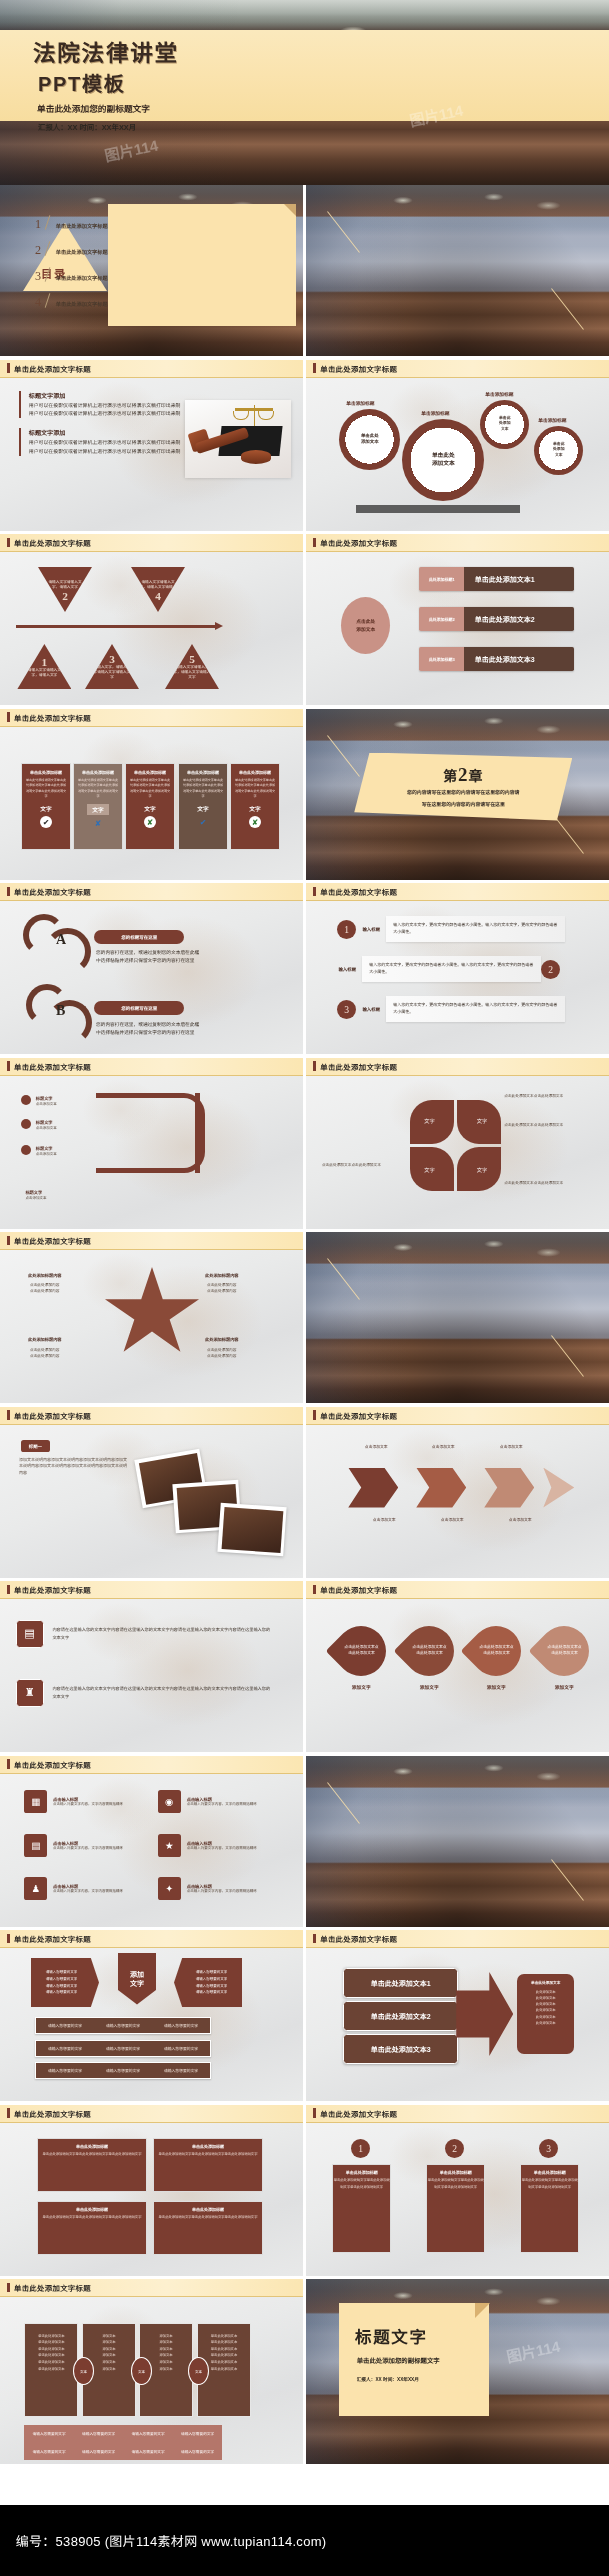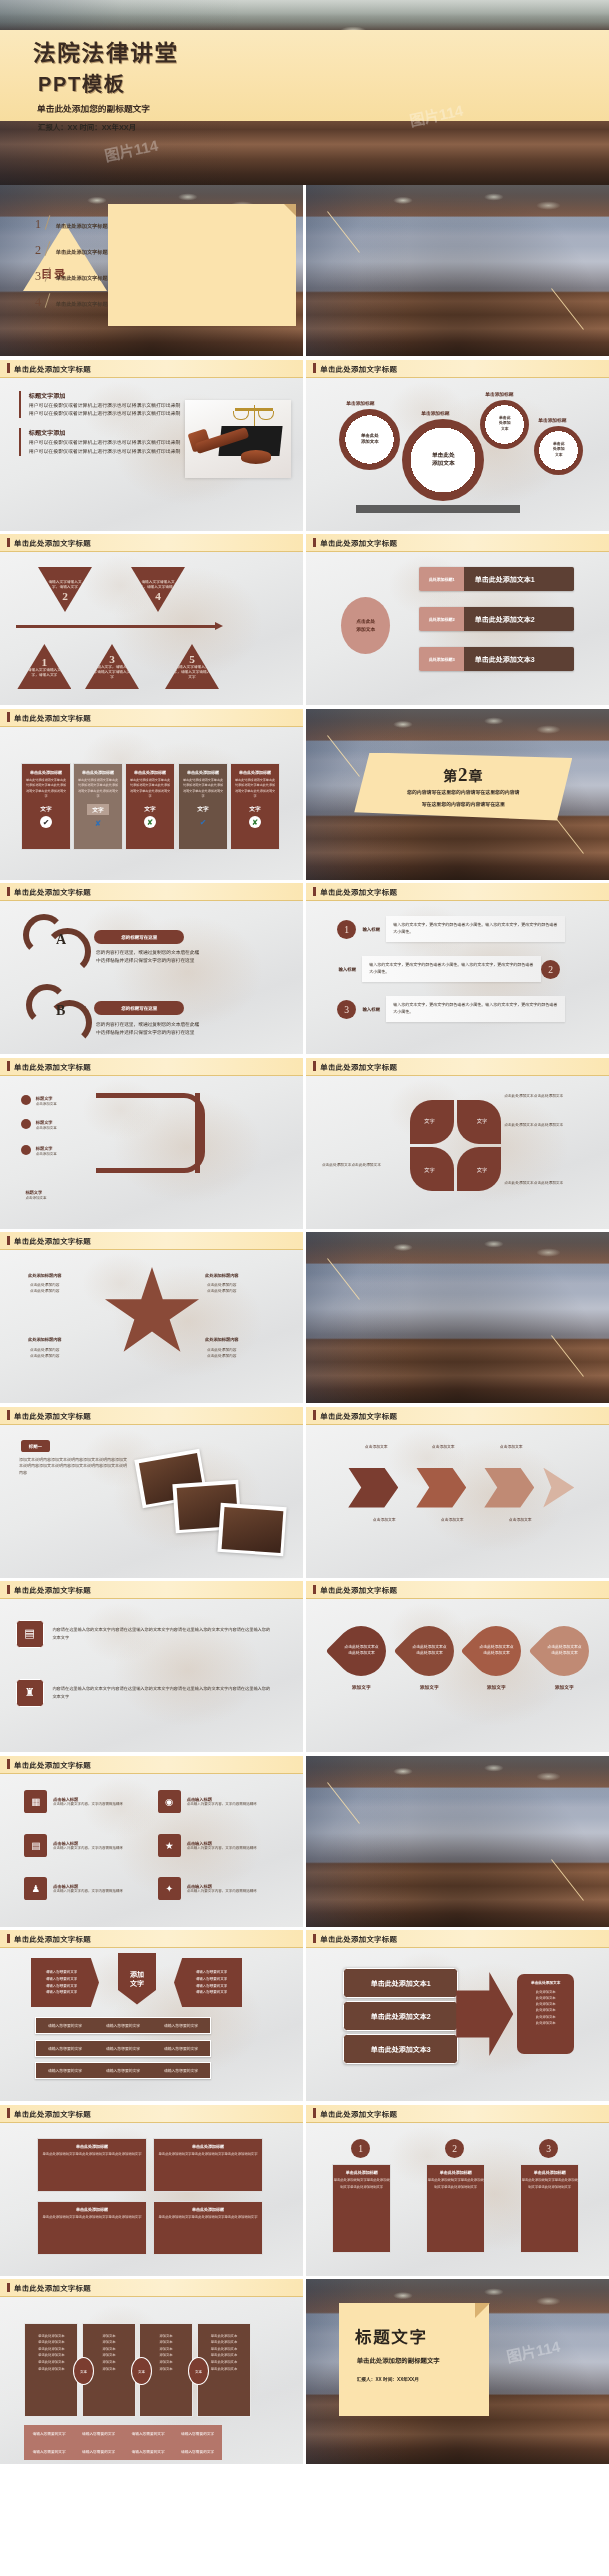--- a/index.html
+++ b/index.html
@@ -918,15 +918,18 @@
       <div class="court-bg"></div>
       <div class="ty-card">
         <div class="ty-t">标题文字</div>
         <div class="ty-s">单击此处添加您的副标题文字</div>
         <div class="ty-m">汇报人：XX   时间：XX年XX月</div>
       </div>
       <div class="wm" style="left:200px;top:61px;">图片114</div>
     </div>
   </div>
 
+  <div id="footer">
+    <span class="ft">编号：538905 (图片114素材网 www.tupian114.com)</span>
+  </div>
 
 </div>
 
 
 </body></html>

